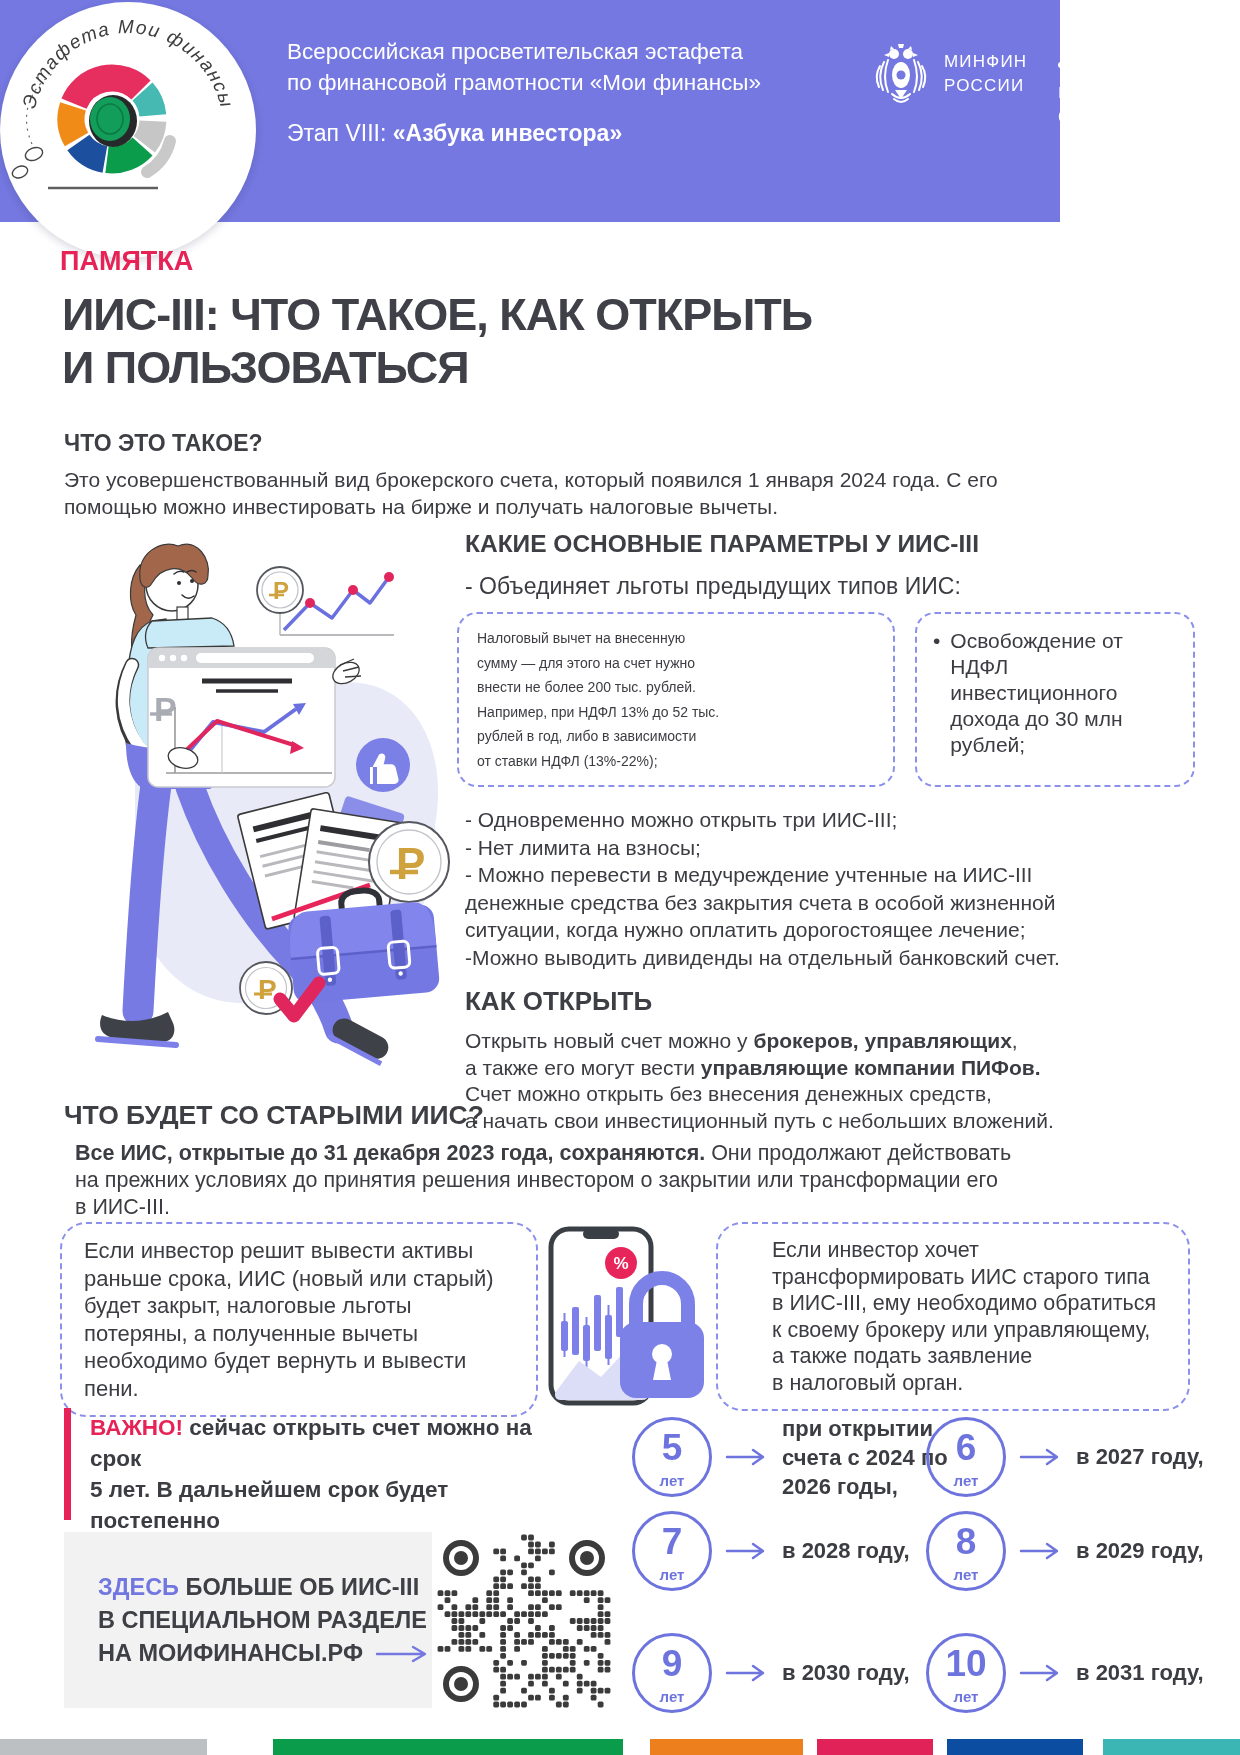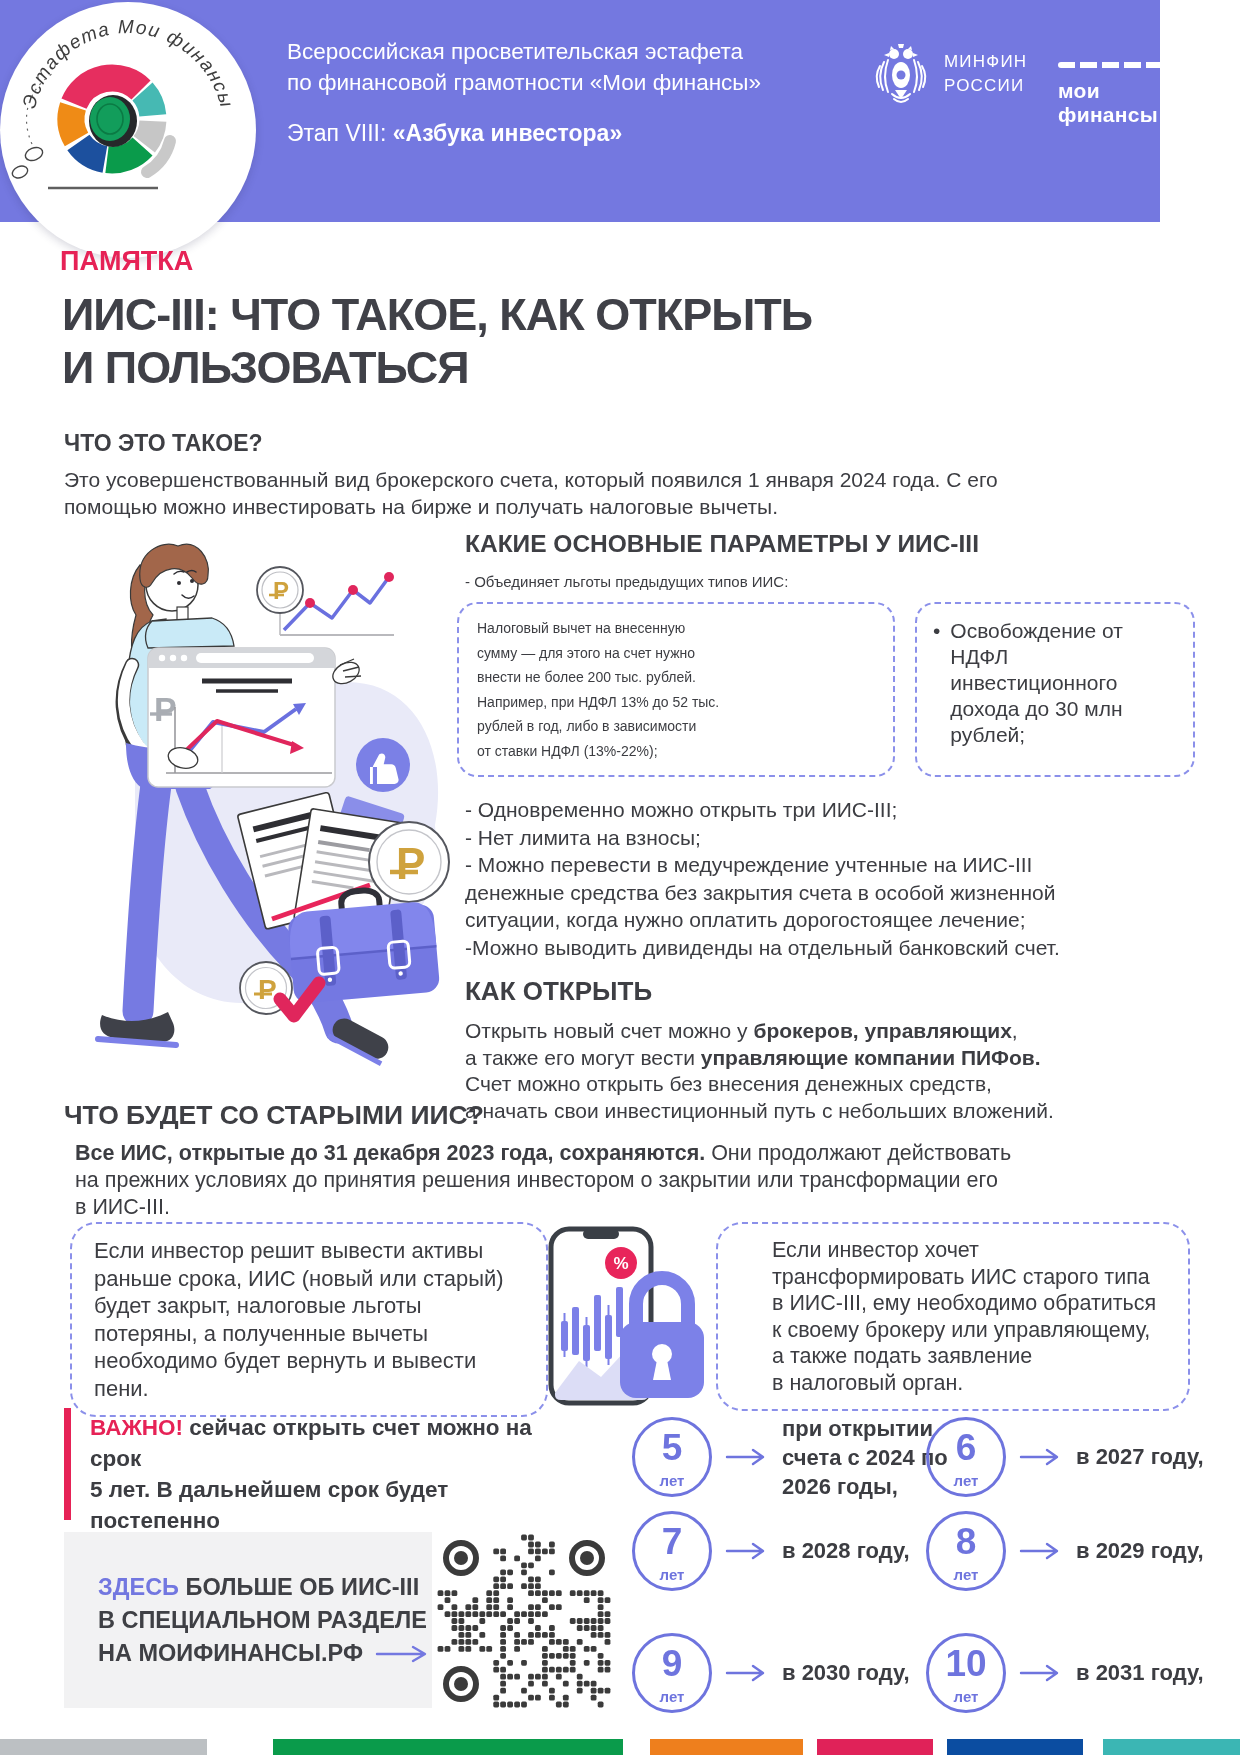--- a/index.html
+++ b/index.html
@@ -1,21 +1,21 @@
 <!DOCTYPE html>
 <html lang="ru"><head>
 <meta charset="utf-8">
 <style>
   html,body{margin:0;padding:0;}
   body{width:1240px;height:1755px;background:#ffffff;
        font-family:"Liberation Sans","DejaVu Sans",sans-serif;color:#3e3f44;}
   .page{position:relative;width:1240px;height:1755px;overflow:hidden;background:#fff;}
 
   
-  .banner{position:absolute;left:0;top:0;width:1160px;height:222px;background:#7478e0;}
+  .banner{position:absolute;left:0;top:0;width:1060px;height:222px;background:#7478e0;}
   .banner-copy{position:absolute;left:287px;top:36px;color:#fff;font-size:22.5px;line-height:31px;font-weight:400;}
   .stage{margin-top:20px;font-size:23px;}
   .stage b{font-weight:700;}
   .minfin{position:absolute;left:872px;top:40px;display:flex;align-items:center;gap:14px;color:#fff;}
   .minfin-text{font-size:17px;line-height:24px;letter-spacing:1.2px;font-weight:400;}
   .myfin{position:absolute;left:1058px;top:62px;width:128px;color:#fff;}
   .dashline{height:6px;border-radius:3px;
     background:repeating-linear-gradient(90deg,#fff 0 17px,rgba(255,255,255,0) 17px 22px);}
   .myfin-name{margin-top:11px;font-size:21px;font-weight:700;letter-spacing:.3px;}
 
@@ -26,37 +26,37 @@
   .memo-label{position:absolute;left:60px;top:246px;font-size:27px;font-weight:700;color:#e62256;}
   .h1{position:absolute;left:62px;top:288px;font-size:45px;line-height:53px;font-weight:700;
       color:#404148;letter-spacing:-1px;}
   .h2{font-weight:700;color:#3e3f44;}
   .whatis-h{position:absolute;left:64px;top:430px;font-size:23px;}
   .whatis-p{position:absolute;left:64px;top:466px;font-size:21px;line-height:27px;color:#3c3d42;}
 
   
   .params{position:absolute;left:457px;top:530px;width:745px;}
   .params-h{font-size:24.5px;margin-left:8px;}
-  .params-intro{margin:15px 0 12px 8px;font-size:15px;color:#3c3d42;}
+  .params-intro{margin:15px 0 12px 8px;font-size:23px;color:#3c3d42;}
   .boxrow{display:flex;gap:20px;}
   .dbox{border:2px dashed #8b90ea;border-radius:20px;box-sizing:border-box;}
   .pbox1{width:438px;padding:12px 18px;font-size:14px;line-height:24.5px;color:#3c3d42;}
   .pbox2{width:280px;padding:14px 16px;font-size:21px;line-height:26px;color:#3c3d42;display:flex;gap:10px;}
   .pbox2 .btxt{max-width:195px;}
   .bullets{margin:19px 0 0 8px;font-size:21px;line-height:27.5px;color:#3c3d42;}
   .howopen-h{font-size:26px;margin:15px 0 0 8px;}
   .howopen-p{margin:11px 0 0 8px;font-size:21px;line-height:26.5px;color:#3c3d42;}
   .howopen-p b{font-weight:700;}
 
   
   .old-h{position:absolute;left:64px;top:1100px;font-size:26.5px;}
   .old-p{position:absolute;left:64px;top:1140px;font-size:21.5px;line-height:27px;color:#3c3d42;margin-left:11px;}
   .old-p b{font-weight:700;}
 
-  .sc-left{position:absolute;left:70px;top:1222px;width:478px;border-radius:26px;
+  .sc-left{position:absolute;left:60px;top:1222px;width:478px;border-radius:26px;
            padding:13px 22px;font-size:22px;line-height:27.5px;color:#3c3d42;box-sizing:border-box;}
   .sc-right{position:absolute;left:716px;top:1222px;width:474px;border-radius:26px;
            padding:13px 16px 13px 54px;font-size:21.5px;line-height:26.5px;color:#3c3d42;box-sizing:border-box;}
   .phone-wrap{position:absolute;left:545px;top:1225px;}
   .lock-wrap{position:absolute;left:610px;top:1258px;z-index:3;}
 
   
   .imp-bar{position:absolute;left:64px;top:1408px;width:7px;height:112px;background:#e62256;}
   .imp-text{position:absolute;left:90px;top:1412px;width:480px;font-size:22.5px;line-height:31px;
             font-weight:700;color:#3c3d42;}

